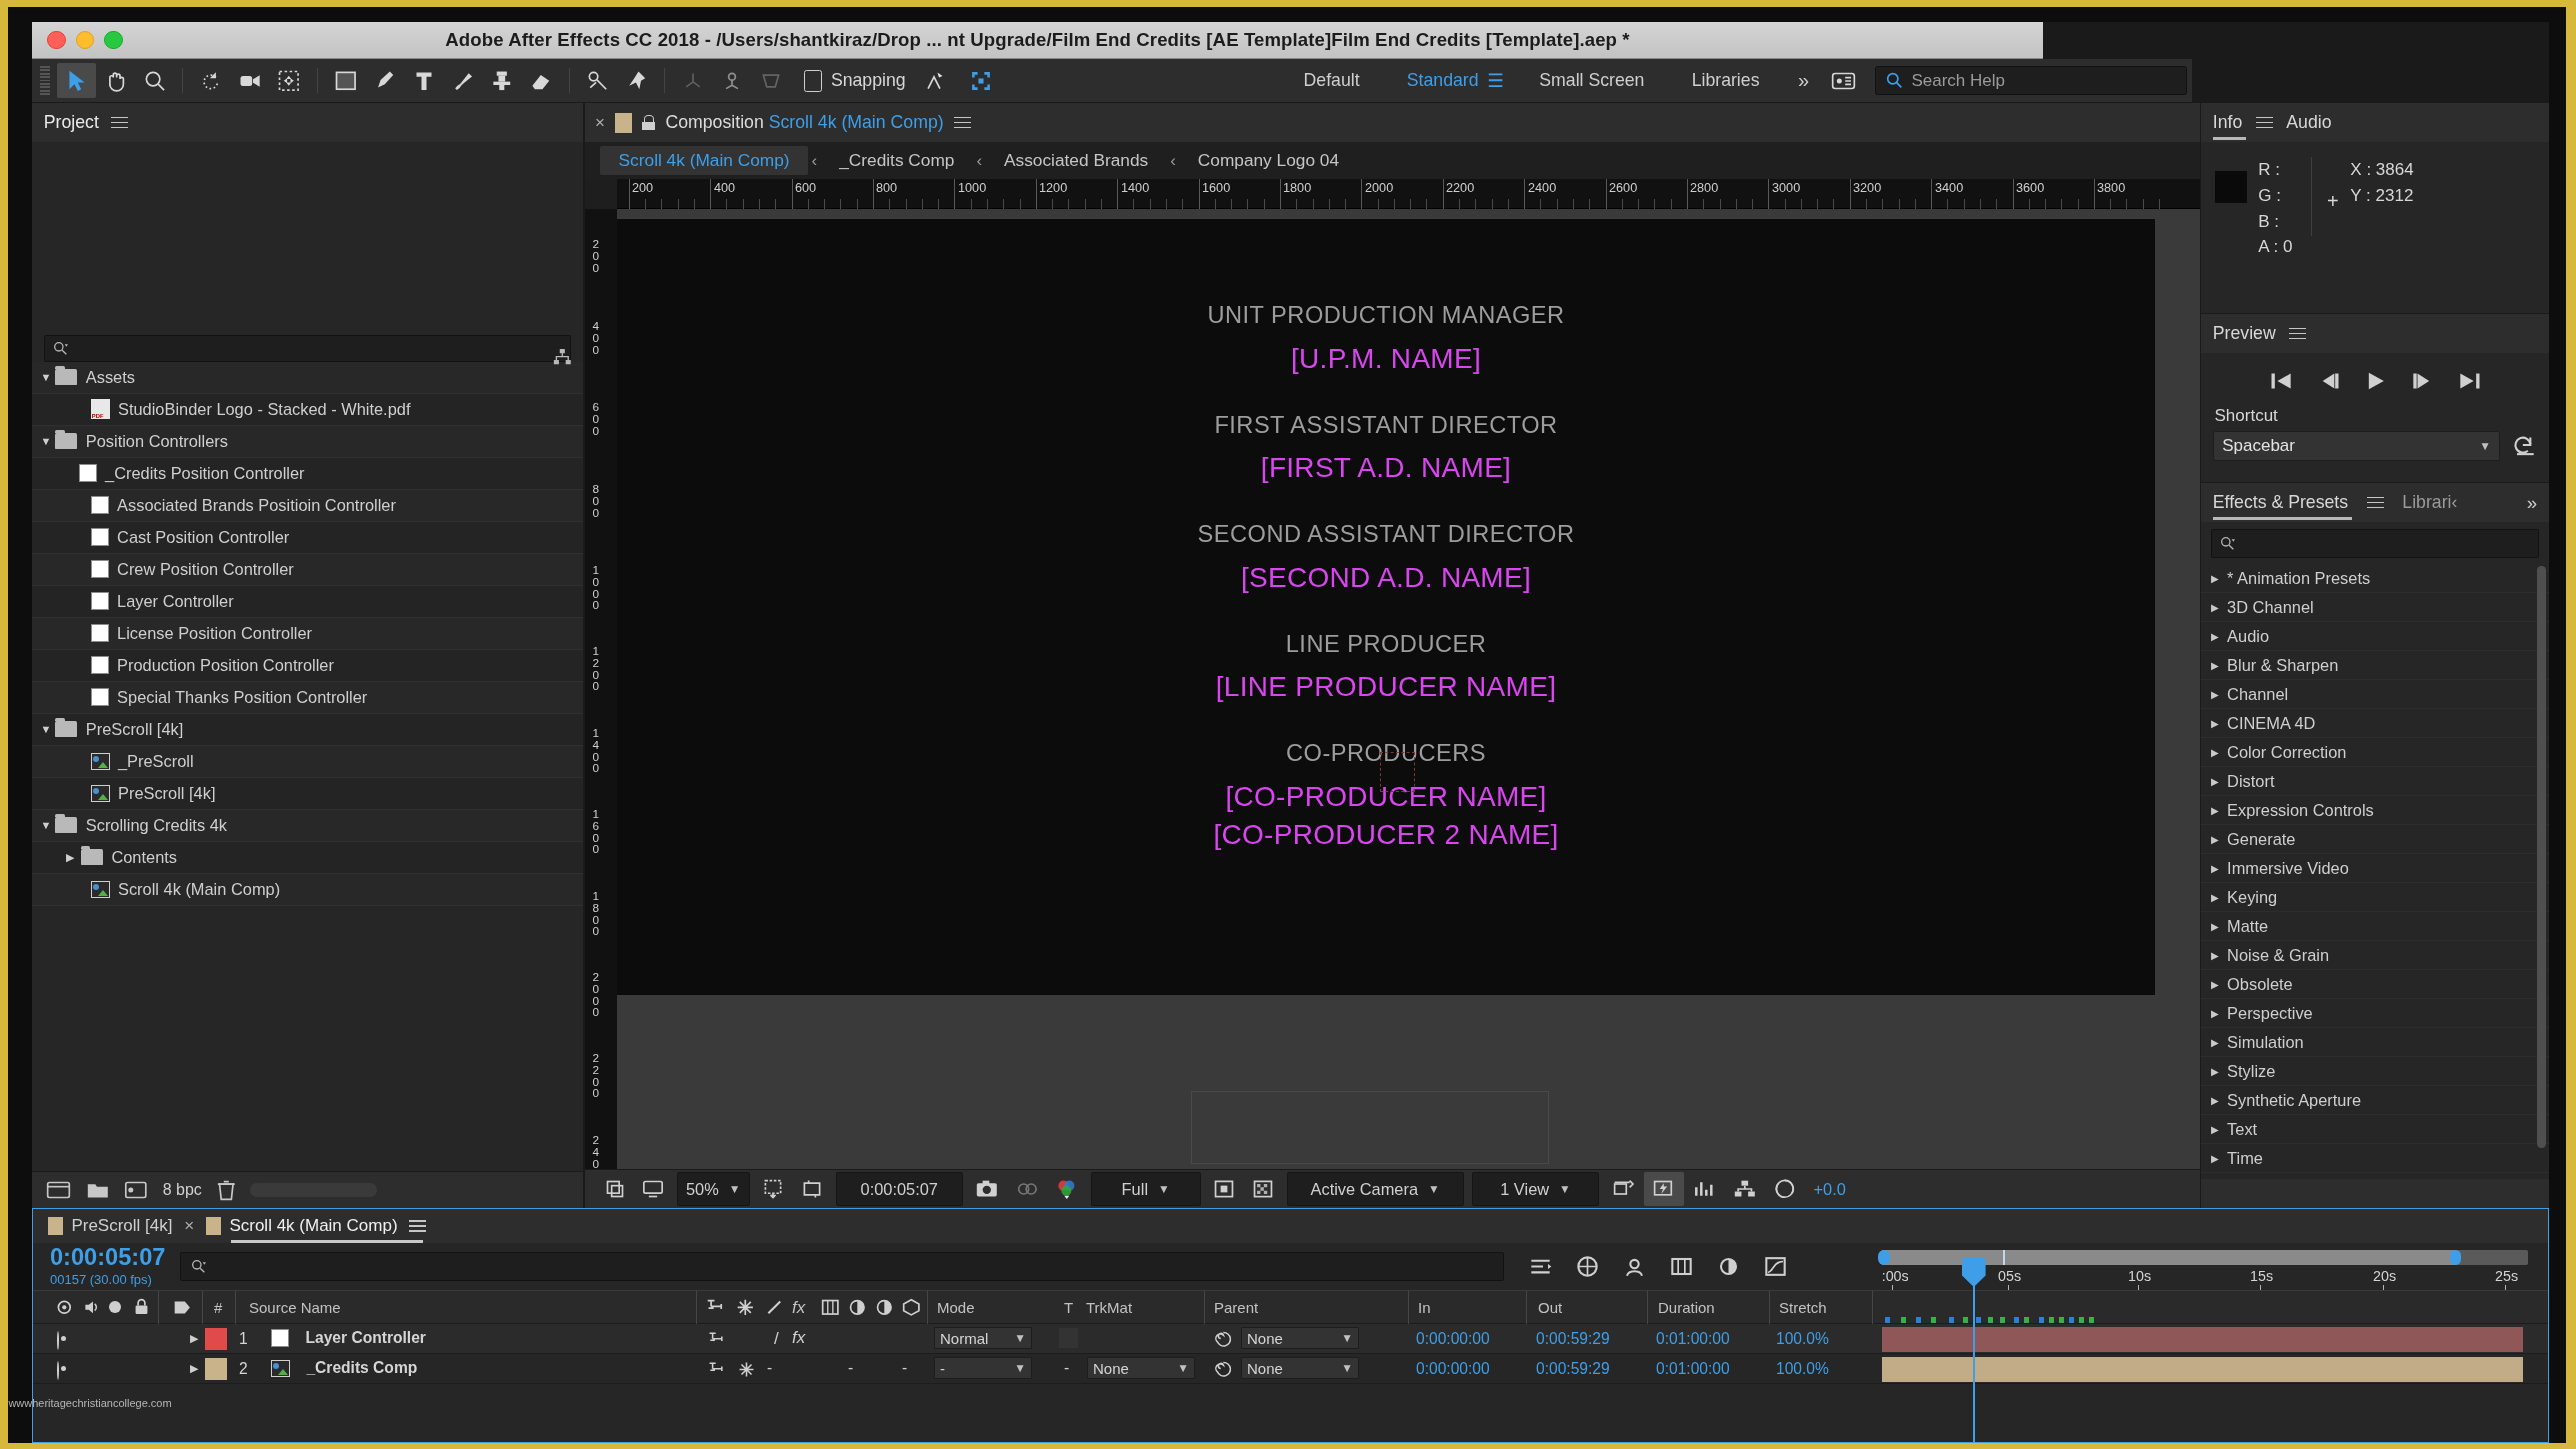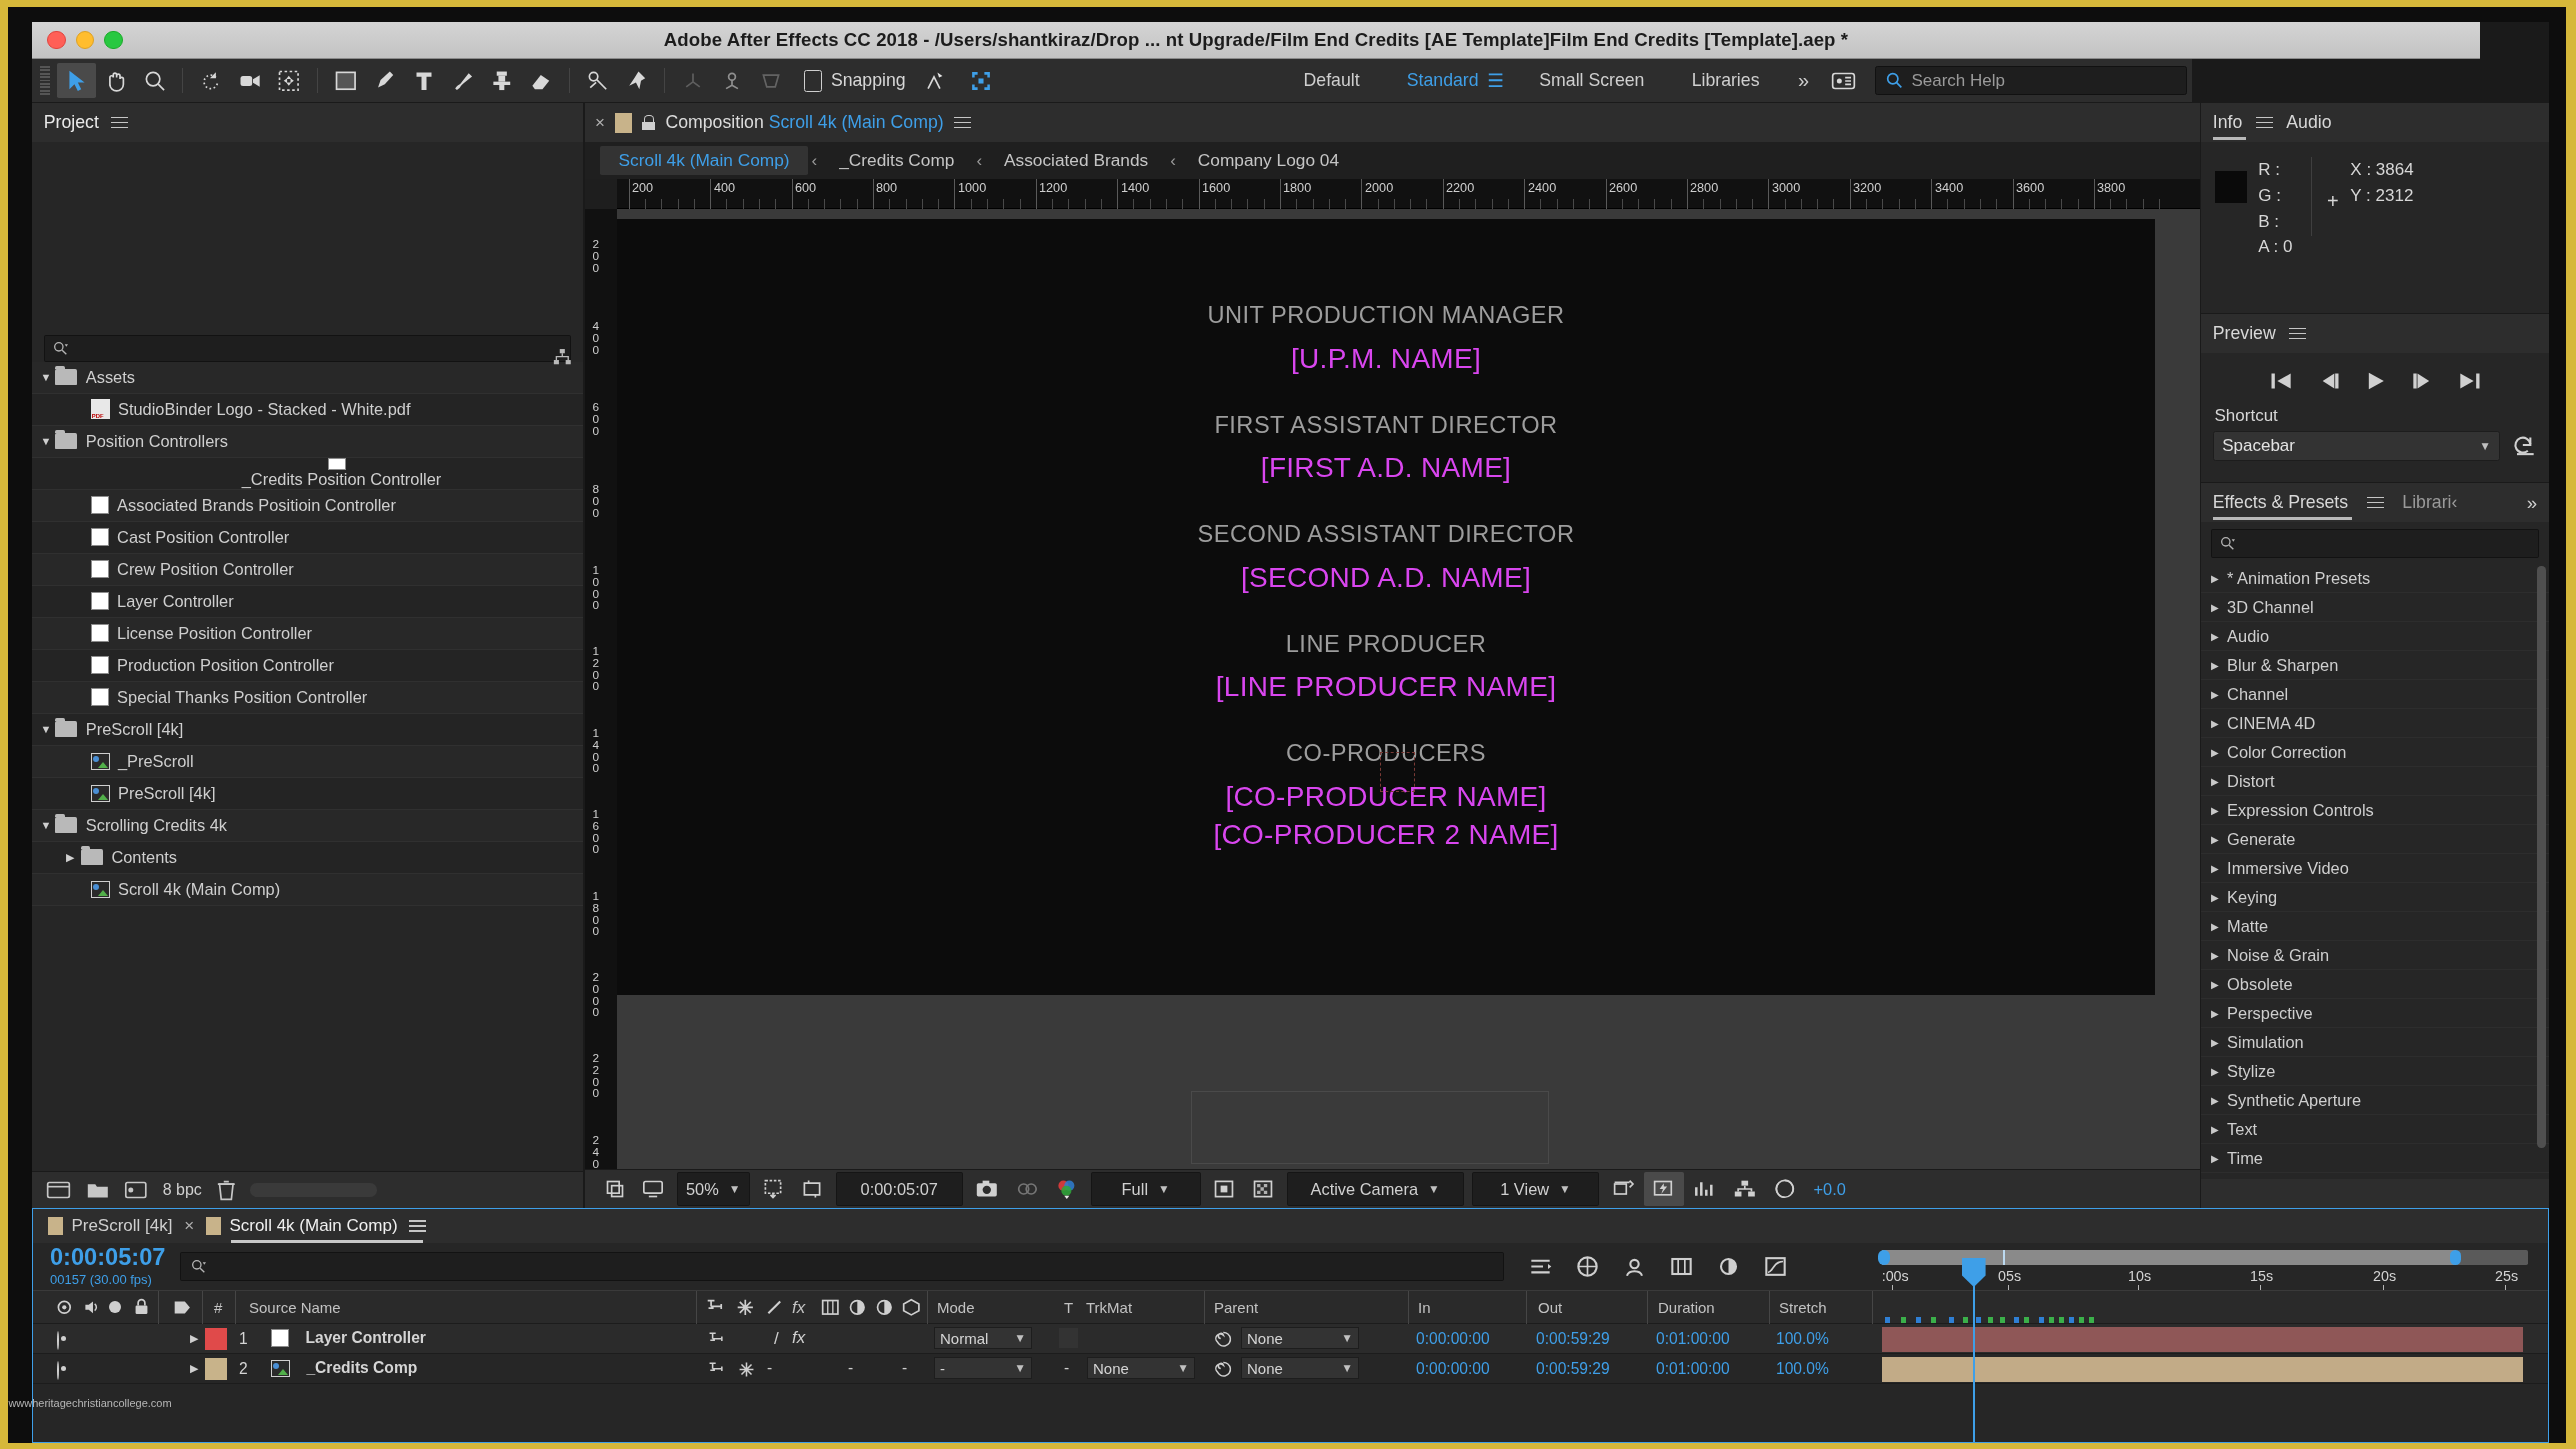--- a/index.html
+++ b/index.html
@@ -10,21 +10,21 @@
   
   .frame-left { position:absolute; left:0; top:0; width:8.4px; height:1450px; background:#d6b83a; }
   .frame-right { position:absolute; right:0; top:0; width:10px; height:1450px; background:#d6b83a; }
   .frame-top { position:absolute; left:0; top:0; width:2576px; height:6.7px; background:#d6b83a; }
   .frame-bottom { position:absolute; left:0; bottom:0; width:2576px; height:6.7px; background:#d6b83a; }
   .dark-gutter-l { position:absolute; left:8.4px; top:6.7px; width:23.6px; height:1436px; background:#0d0d0d; }
   .dark-gutter-r { position:absolute; right:10px; top:6.7px; width:17px; height:1436px; background:#0d0d0d; }
   .dark-gutter-t { position:absolute; left:32px; top:6.7px; width:2517px; height:15px; background:#0d0d0d; }
 
   
-  .titlebar { position:absolute; left:32px; top:22px; width:2448px; height:37px;
+  .titlebar { position:absolute; left:32px; top:22px; width:2011px; height:37px;
     background:linear-gradient(#d4d4d4,#c3c3c3); border-bottom:0.8px solid #8a8a8a;
     display:flex; align-items:center; }
   .traffic { display:flex; gap:10px; margin-left:15px; }
   .tl-dot { width:18.6px; height:18.6px; border-radius:50%; }
   .tl-red{background:#ff5f57;border:0.8px solid #e0443e;}
   .tl-yel{background:#ffbd2e;border:0.8px solid #dea123;}
   .tl-grn{background:#28c840;border:0.8px solid #1aab29;}
   .win-title { position:absolute; left:0; right:0; text-align:center; font-size:18.6px;
     color:#1c1c1c; font-weight:600; letter-spacing:0.1px; }
 
@@ -399,21 +399,21 @@
         <div class="prow" style="padding-left: 44px;">
           <span class="tri"></span>
           <span class="pdf-ico"></span>
           <span>StudioBinder Logo - Stacked - White.pdf</span>
         </div>
         <div class="prow">
           <span class="tri">▼</span>
           <span class="folder"></span>
           <span>Position Controllers</span>
         </div>
-        <div class="prow" style="padding-left: 68px; flex-direction: column;">
+        <div class="prow" style="padding-left: 32px;">
           <span class="tri"></span>
           <span class="swatch"></span>
           <span>_Credits Position Controller</span>
         </div>
         <div class="prow" style="padding-left: 44px;">
           <span class="tri"></span>
           <span class="swatch"></span>
           <span>Associated Brands Positioin Controller</span>
         </div>
         <div class="prow" style="padding-left: 44px;">

